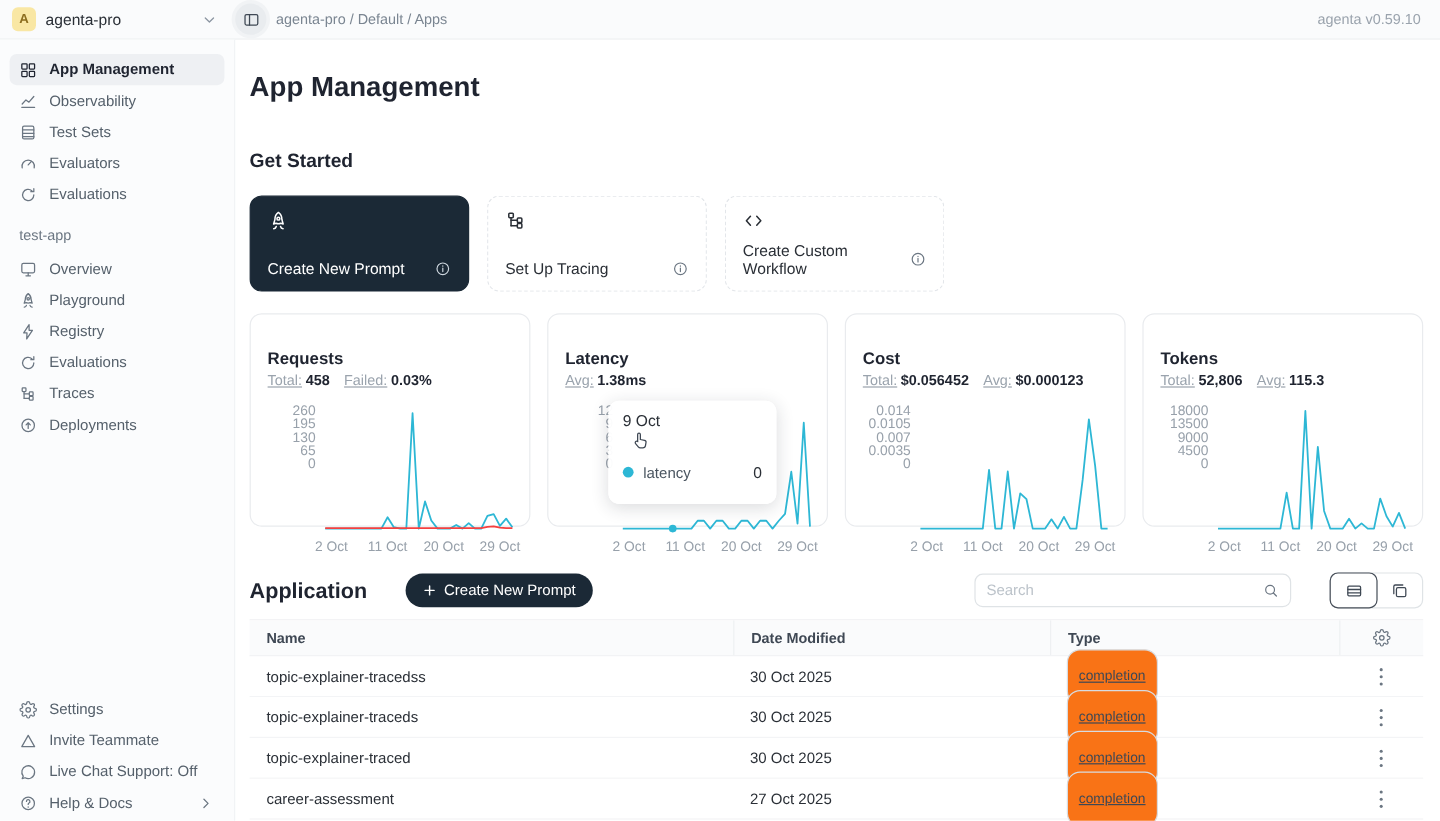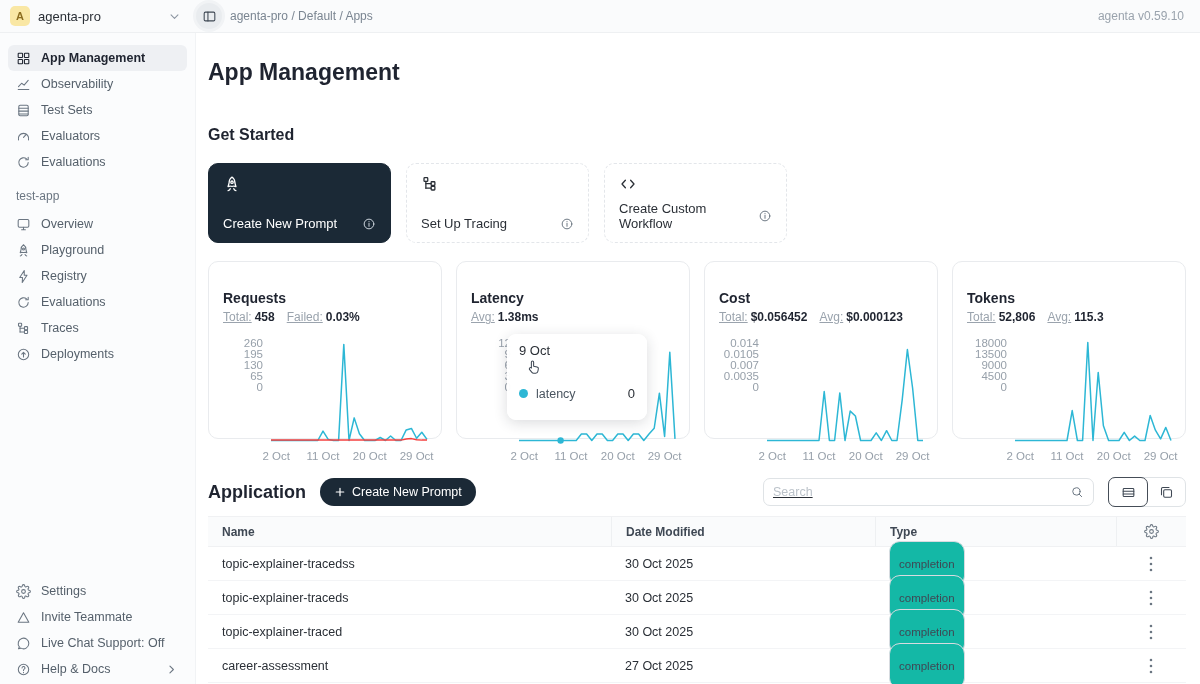--- a/index.html
+++ b/index.html
@@ -70,29 +70,29 @@
     background:rgba(255,255,255,.96); border-radius:9px; padding:9px 12px;
     box-shadow:0 3px 14px rgba(30,40,50,.16); z-index:5; }
   .t-date { font-size:13px; color:#2a2f36; }
   .t-row { display:flex; align-items:center; gap:8px; margin-top:28px; }
   .t-dot { width:9px; height:9px; border-radius:50%; flex:none; }
   .t-name { font-size:12.5px; color:#4a5560; }
   .t-val { margin-left:auto; font-size:13px; color:#2a2f36; }
   .hand-cursor { position:absolute; left:18px; top:24px; width:18px; height:18px; z-index:6; }
 
   
-  .app-header { display:flex; align-items:center; gap:14px; margin-top:38px; height:30px; }
+  .app-header { display:flex; align-items:center; gap:32px; margin-top:38px; height:30px; }
   h2.app-title { font-size:18px; font-weight:600; color:#1f2430; }
   .btn-dark { background:#1b2936; color:#fff; border:none; border-radius:15px; height:28px;
     padding:0 14px; font-size:12.5px; display:flex; align-items:center; gap:6px;
     font-family:inherit; cursor:pointer; }
   .btn-dark .ic { width:12px; height:12px; }
   .flex-sp { flex:1; }
-  .search-box { width:331px; height:28px; border:1px solid #dfe3e6; border-radius:7px;
-    display:flex; align-items:center; padding:0 9px; background:#fff;text-decoration:underline; }
+  .search-box { width:264px; height:28px; border:1px solid #dfe3e6; border-radius:7px;
+    display:flex; align-items:center; padding:0 9px; background:#fff; }
   .search-box input { border:none; outline:none; flex:1; font-size:12.5px;
     font-family:inherit; color:#2a2f36; background:transparent; }
   .search-box input::placeholder { color:#bcc3ca; }
   .search-box .ic { color:#6b7682; width:14px; height:14px; cursor:pointer; }
   .view-toggle { display:flex; width:78px; height:30px; border:1px solid #dfe3e6;
     border-radius:7px; background:#fff; }
   .seg { flex:1; display:flex; align-items:center; justify-content:center; color:#3f4854; cursor:pointer; }
   .seg .ic { width:15px; height:15px; }
   .seg.selected { border:1.5px solid #454d57; border-radius:7px; margin:-1px; background:#fff; z-index:1; }
 
@@ -101,21 +101,21 @@
     border-bottom:1px solid #f0f1f3; font-size:12px; color:#3f4854; font-weight:600; }
   .trow { display:flex; align-items:stretch; height:34px; border-bottom:1px solid #f3f4f6;
     font-size:12.5px; color:#2a2f36; background:#fff; }
   .cell { display:flex; align-items:center; }
   .col-name { flex:0 0 403px; padding-left:14px; }
   .col-date { flex:0 0 264px; padding-left:14px; border-left:1px solid #eef0f2; }
   .col-type { flex:1; padding-left:14px; border-left:1px solid #eef0f2; }
   .col-menu { flex:0 0 70px; justify-content:center; border-left:1px solid #eef0f2; color:#6b7682; }
   .trow .col-date, .trow .col-type, .trow .col-menu { border-left:none; }
   .badge { border:1px solid #d7dbe0; border-radius:11px; padding:16px 9px; font-size:11.5px;
-    color:#3f4854; background:#14b8a6; }
+    color:#3f4854; background:#f97316;text-decoration:underline; }
   .dots-btn, .gear-btn { width:22px; height:22px; display:flex; align-items:center;
     justify-content:center; cursor:pointer; color:#6b7682; }
 </style>
 </head>
 <body>
 
 <header class="topbar">
   <div class="workspace">
     <span class="avatar">A</span>
     <span class="ws-name">agenta-pro</span>

